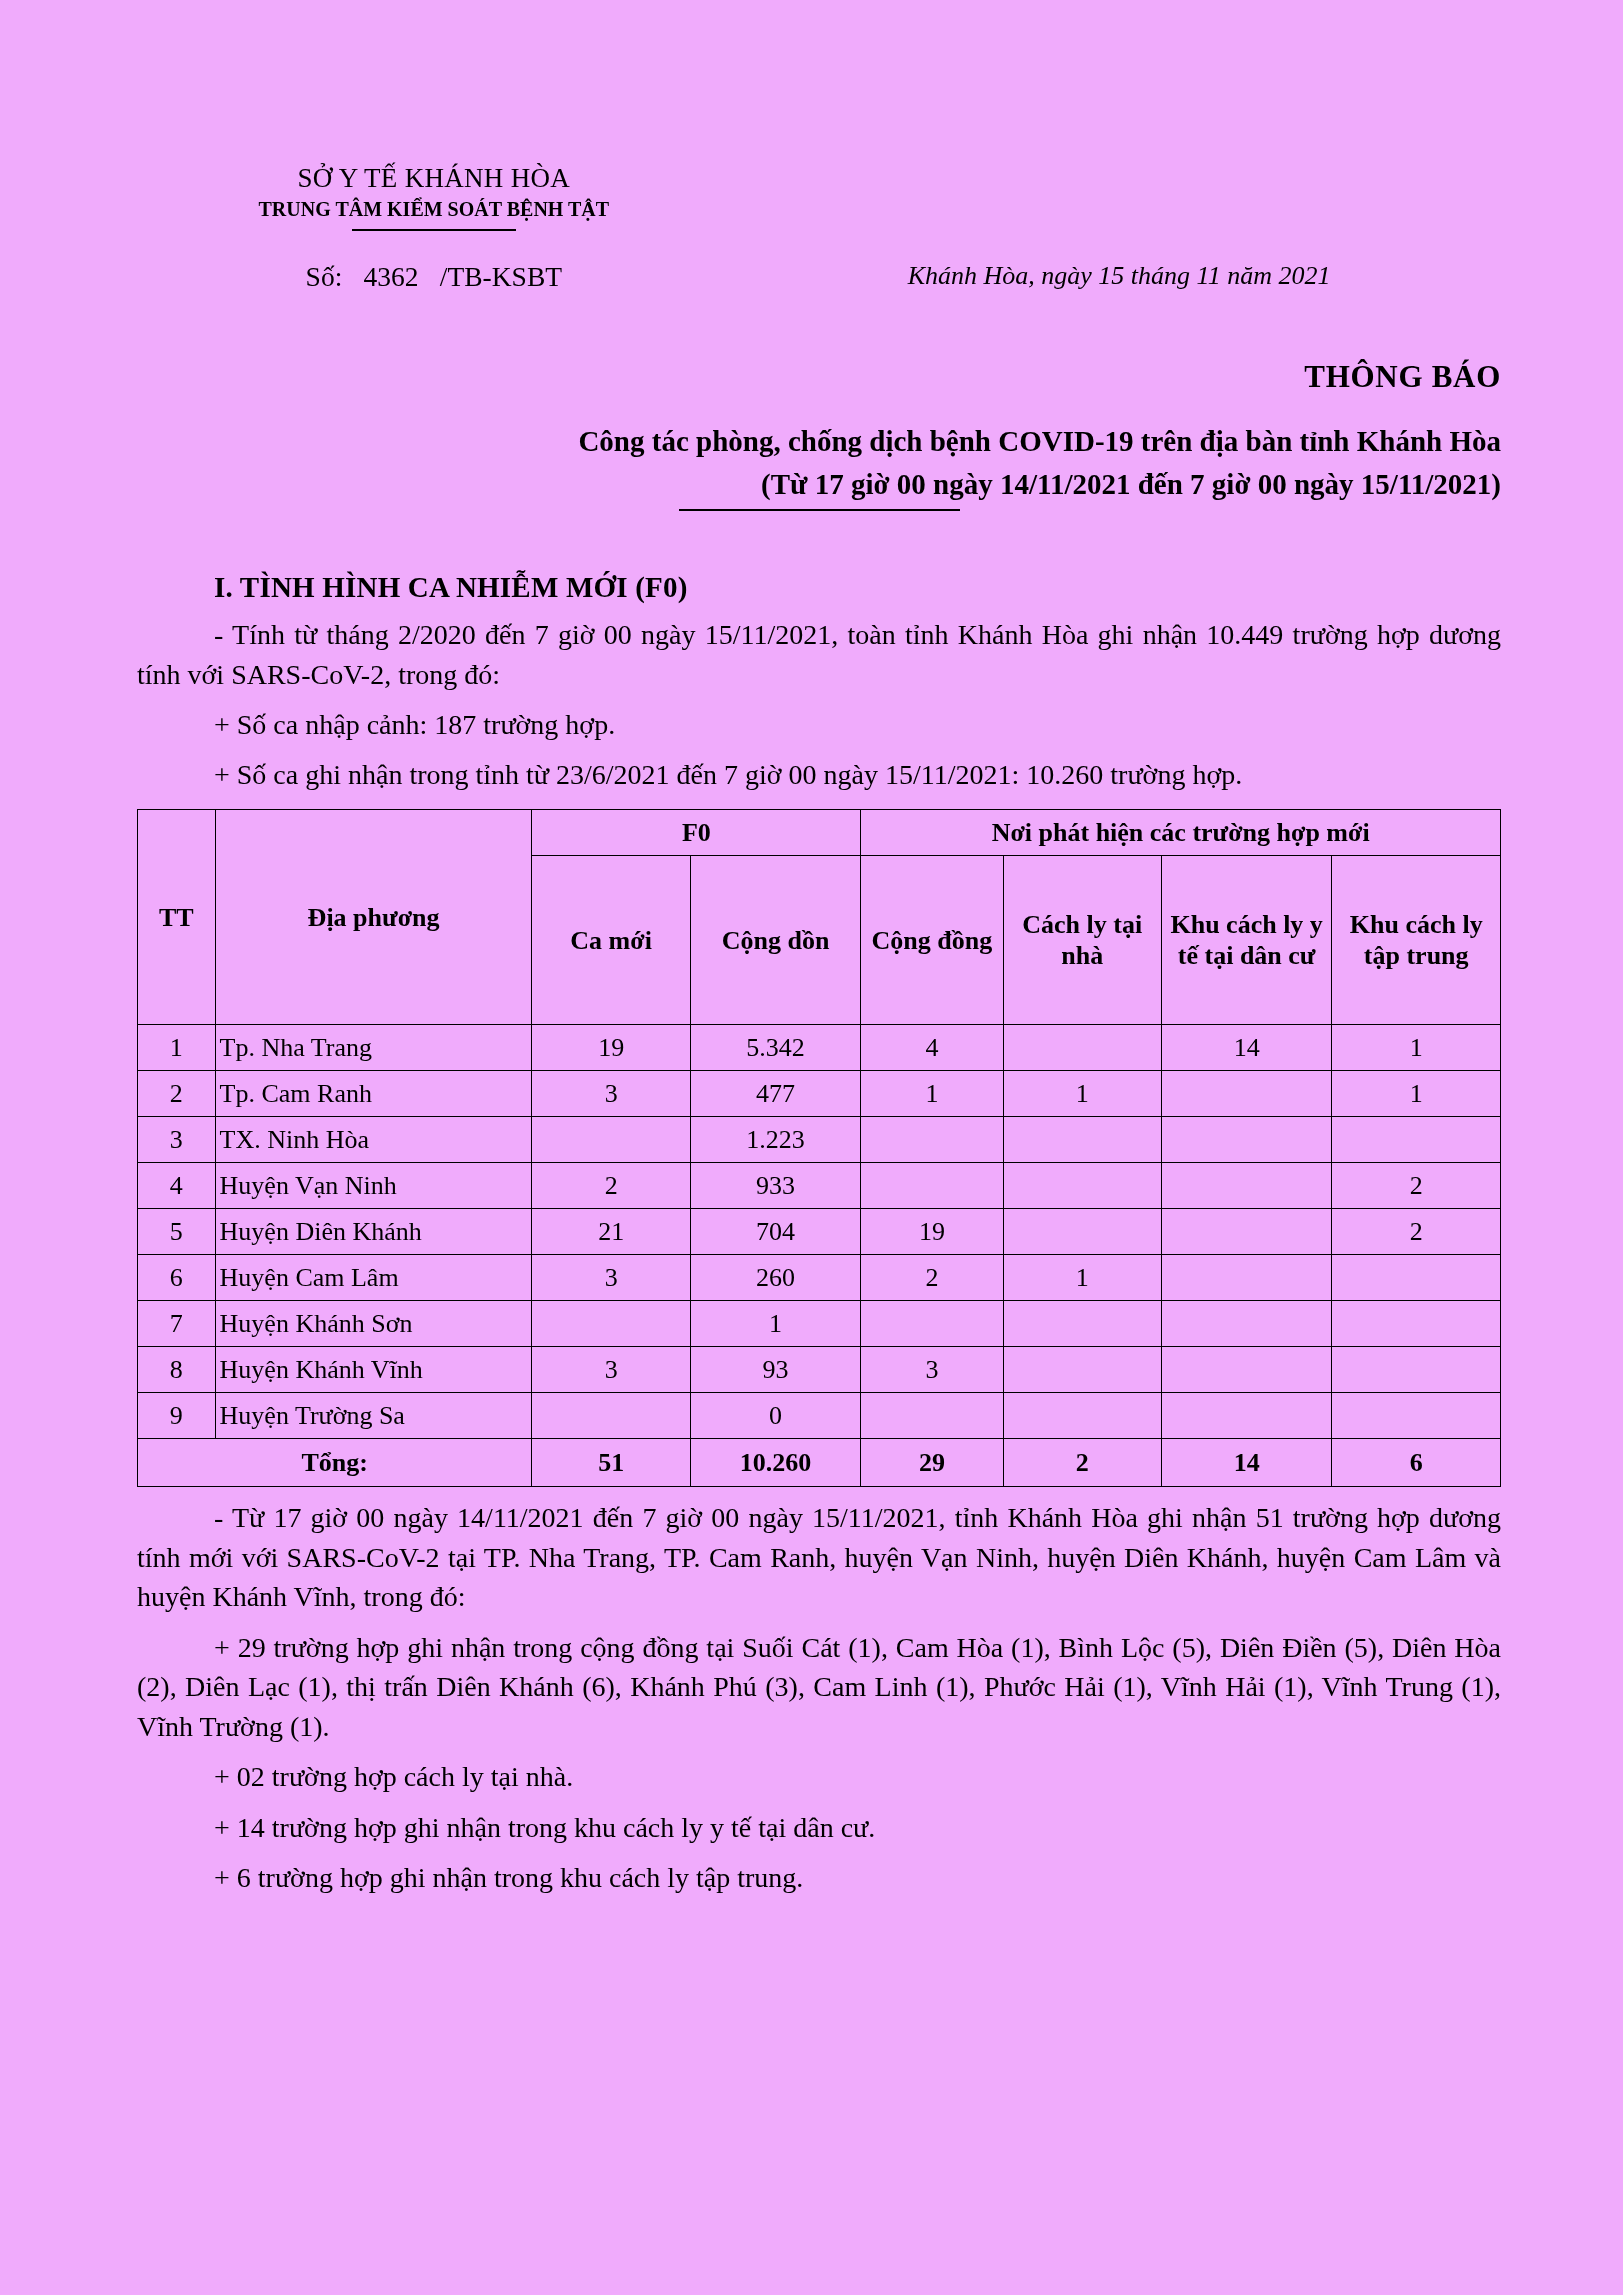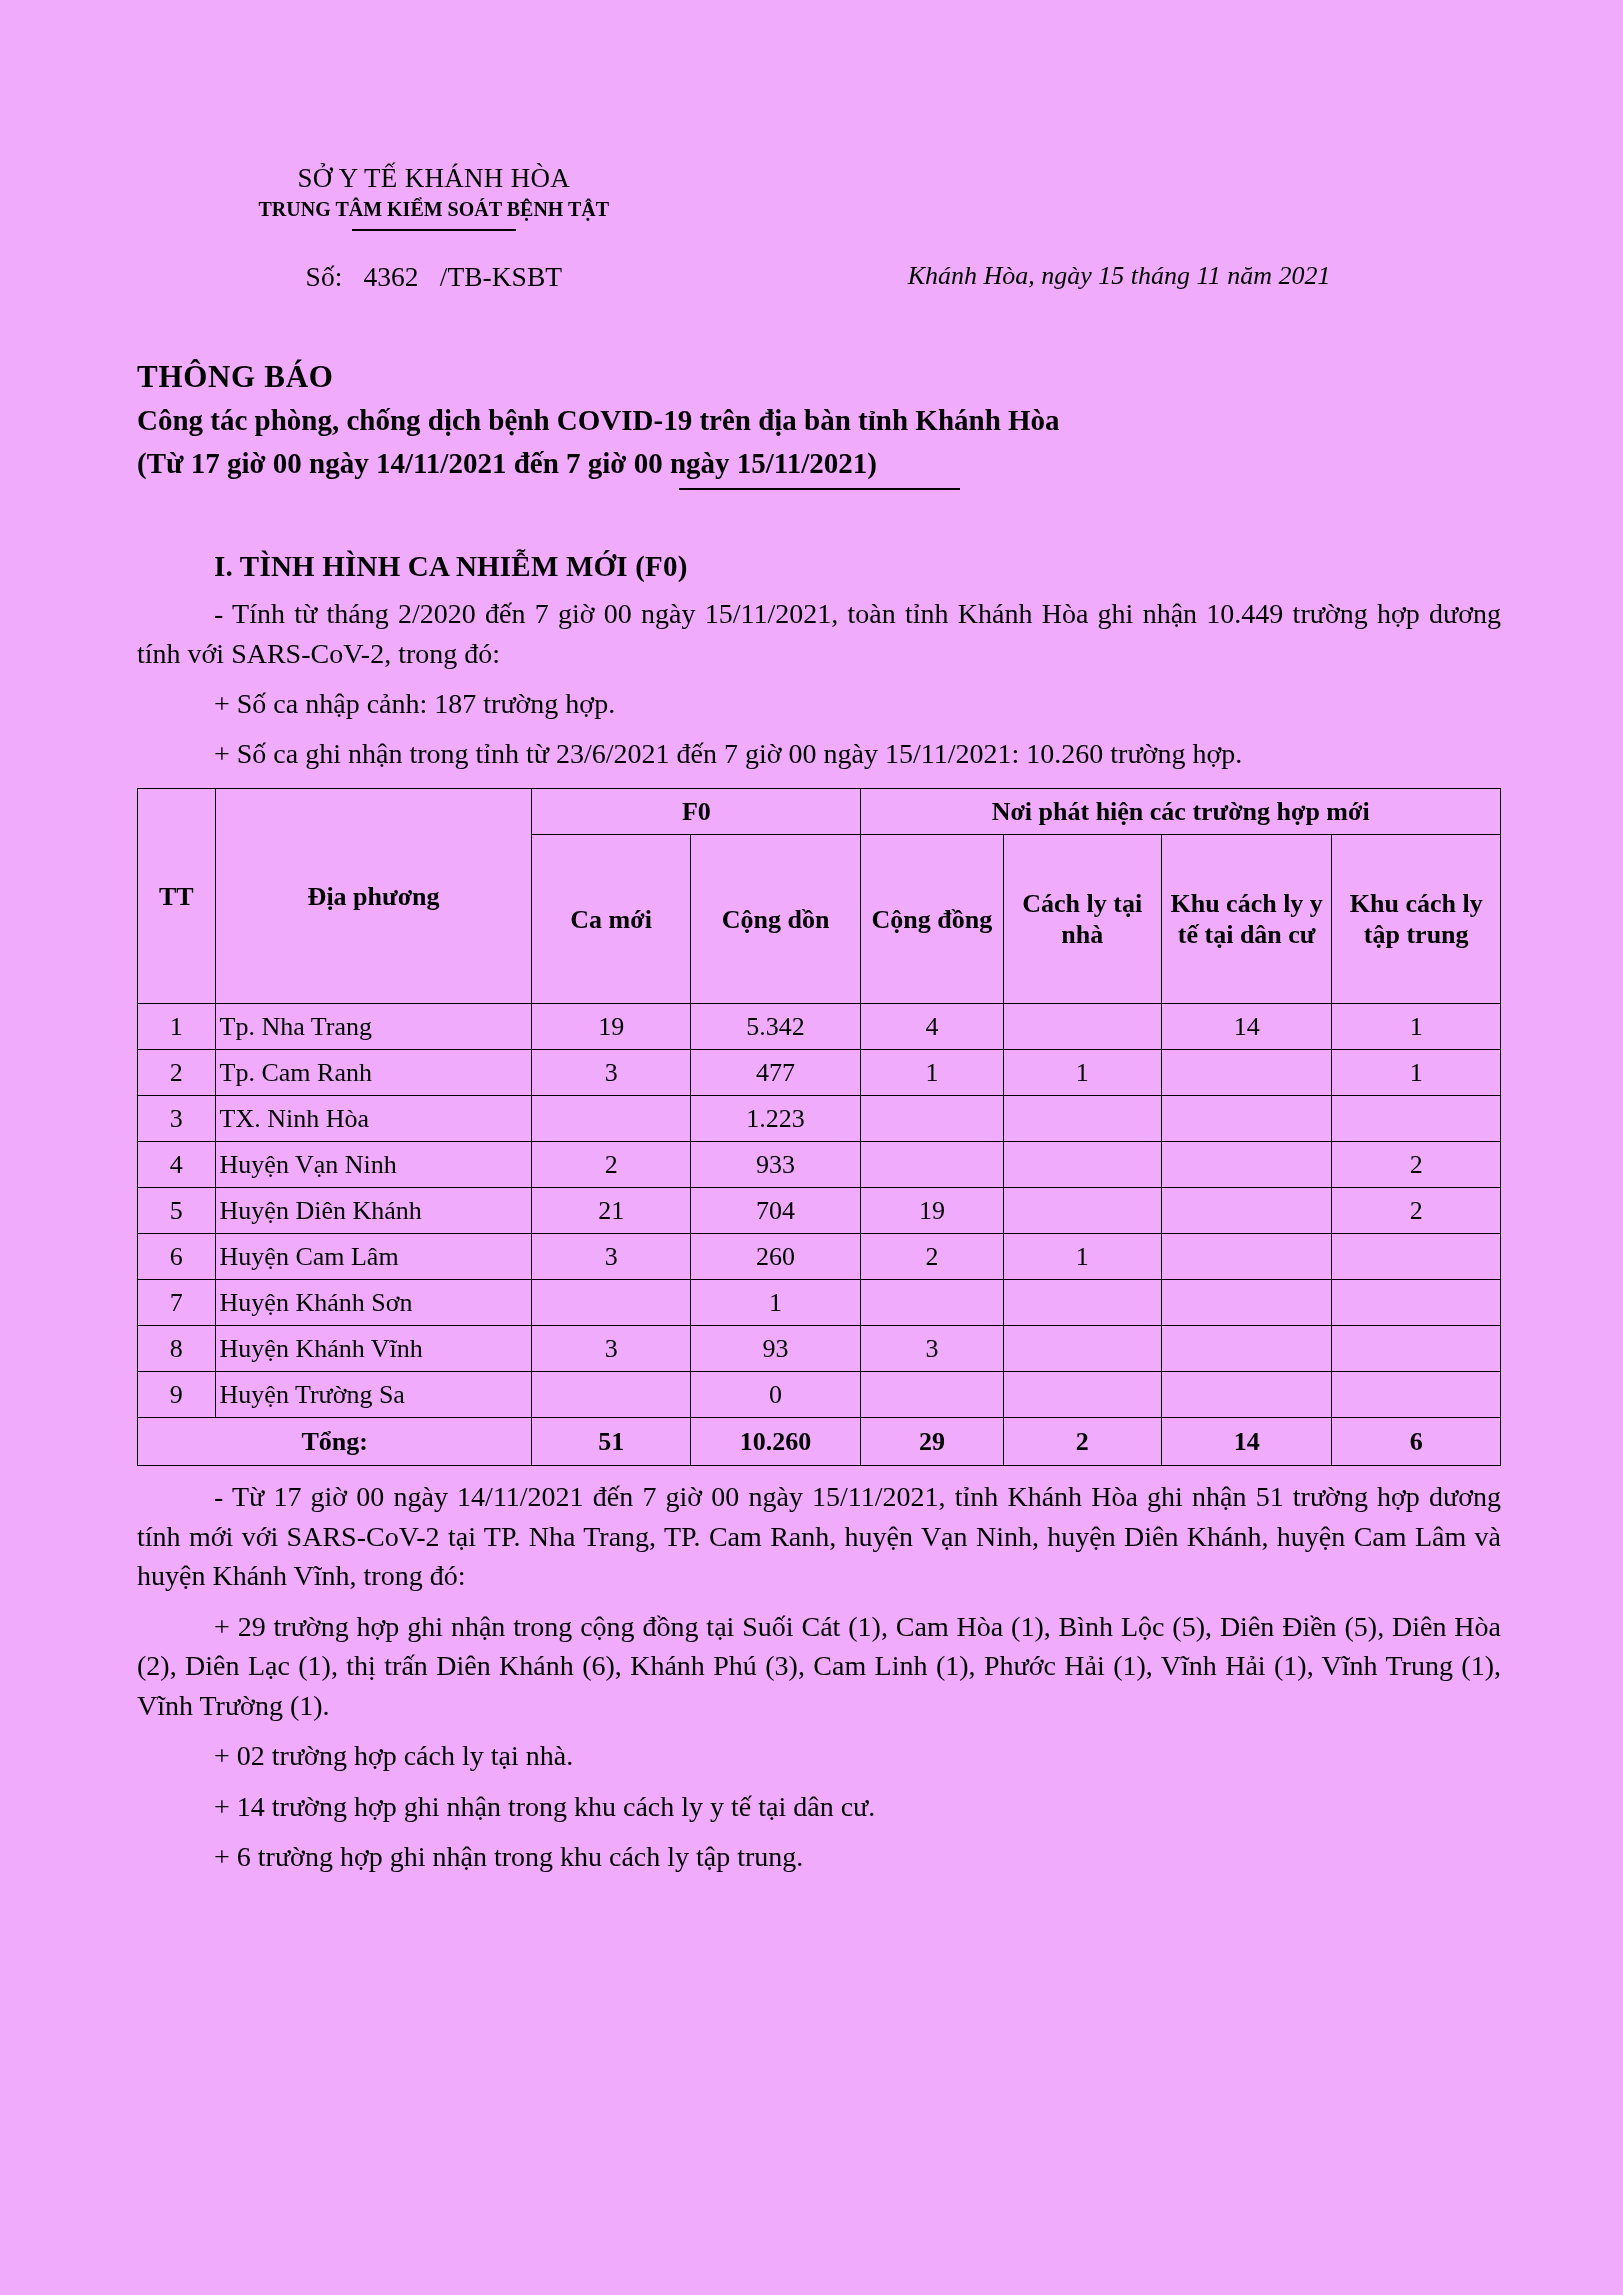--- a/index.html
+++ b/index.html
@@ -96,34 +96,34 @@
   .sub-right {
     width: 56%;
     text-align: center;
     font-size: 26px;
     font-style: italic;
     box-sizing: border-box;
   }
 
   
   .title-block {
-    text-align: left;
+    text-align: right;
     margin-top: 64px;
   }
   .title-main {
     font-size: 31px;
     font-weight: bold;
     letter-spacing: 0.7px;
     line-height: 1.3;
   }
   .title-sub1 {
     font-size: 29px;
     font-weight: bold;
     line-height: 1.45;
-    margin-top: 1px;
+    margin-top: 22px;
   }
   .title-sub2 {
     font-size: 29px;
     font-weight: bold;
     line-height: 1.45;
     margin-top: 1.3px;
   }
   .rule-title {
     width: 281px;
     height: 2.6px;

